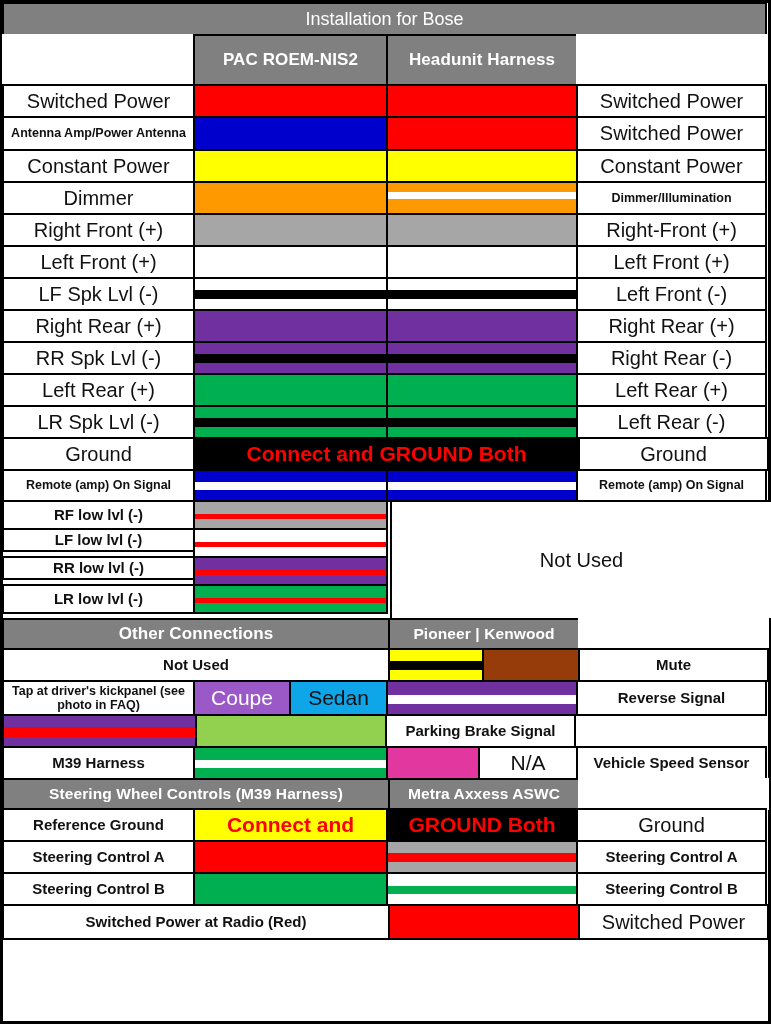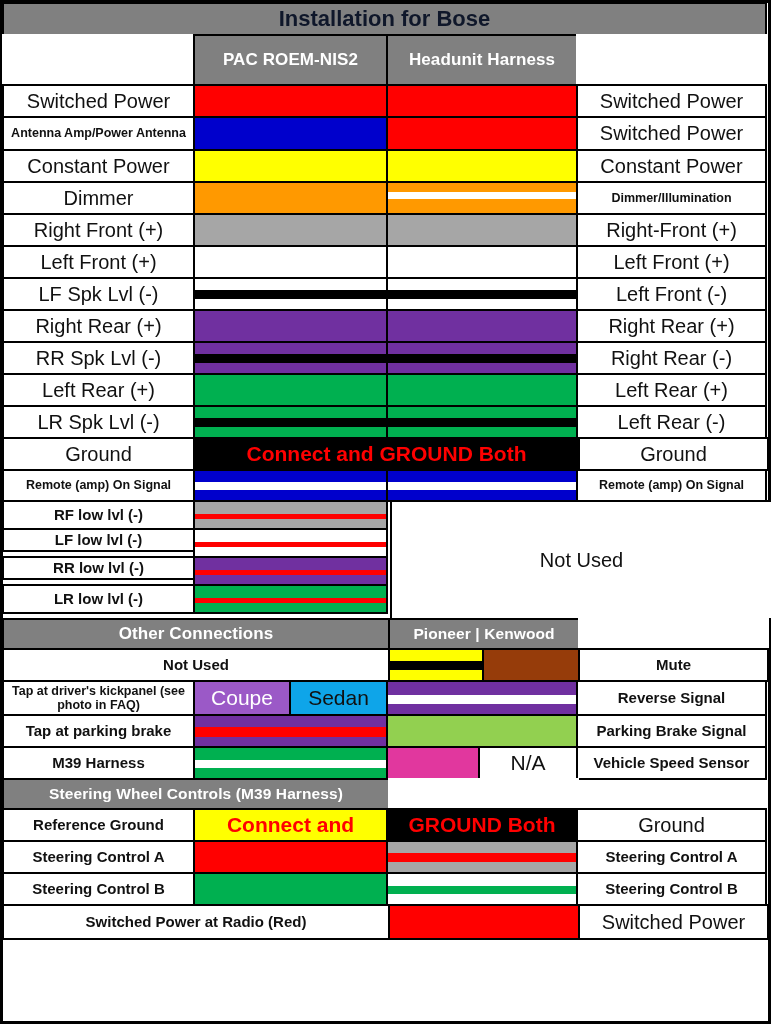--- a/index.html
+++ b/index.html
@@ -46,21 +46,21 @@
   
   .big{font-size:20px;font-weight:400;color:#111;}
   .mid{font-size:15px;font-weight:700;color:#111;}
   .sml{font-size:12.5px;font-weight:700;color:#111;}
   .hdr{
     background:#808080;color:#fff;font-weight:700;font-size:17px;
     letter-spacing:.1px;
   }
   .hdr.small{font-size:15.5px;}
   .title{
-    background:#808080;color:#0f172a;font-weight:700;font-size:22px;
+    background:#808080;color:#ffffff;font-weight:400;font-size:18px;
   }
   .blank{background:#fff;border-color:#fff;}
 
   
   .w{position:absolute;inset:0;}
   .solid-red{background:#FF0000;}
   .solid-blue{background:#0000CC;}
   .solid-yellow{background:#FFFF00;}
   .solid-orange{background:#FF9900;}
   .solid-gray{background:#A6A6A6;}
@@ -331,21 +331,20 @@
       </span>
     </div>
     <div class="c c3" style="height:36px">
       <span class="w solid-purple"></span>
         <span class="stripe solid-white" style="top:13px;height:9px"></span>
     </div>
     <div class="c c4 mid" style="height:36px">Reverse Signal</div>
   </div>
 
   <div class="row">
-    <div class="c c1 mid" style="height:34px">Tap at parking brake</div>
     <div class="c c2" style="height:34px">
       <span class="w solid-purple"></span>
         <span class="stripe solid-red" style="top:11px;height:10px"></span>
     </div>
     <div class="c c3" style="height:34px">
         <span class="w solid-ltgreen"></span>
       </div>
     <div class="c c4 mid" style="height:34px">Parking Brake Signal</div>
   </div>
 
@@ -361,20 +360,21 @@
         <span class="splitcell" style="width:98px;background:#fff">
           <span class="na">N/A</span>
         </span>
       </span>
     </div>
     <div class="c c4 mid" style="height:34px">Vehicle Speed Sensor</div>
   </div>
 
   <div class="row">
     <div class="c c12 hdr small" style="height:32px">Steering Wheel Controls (M39 Harness)</div>
+    <div class="c c3 hdr small" style="height:32px">Metra Axxess ASWC</div>
     <div class="c c4 blank" style="height:32px"></div>
   </div>
 
   <div class="row">
     <div class="c c1 mid" style="height:34px">Reference Ground</div>
     <div class="c c2" style="height:34px">
       <span class="w solid-yellow"></span>
       <span class="txt redtxt">Connect and</span>
     </div>
     <div class="c c3" style="height:34px">

